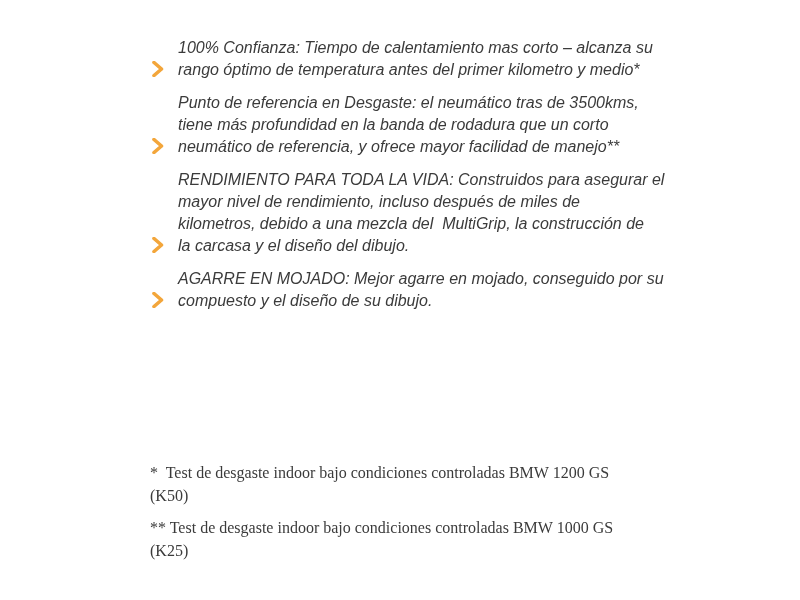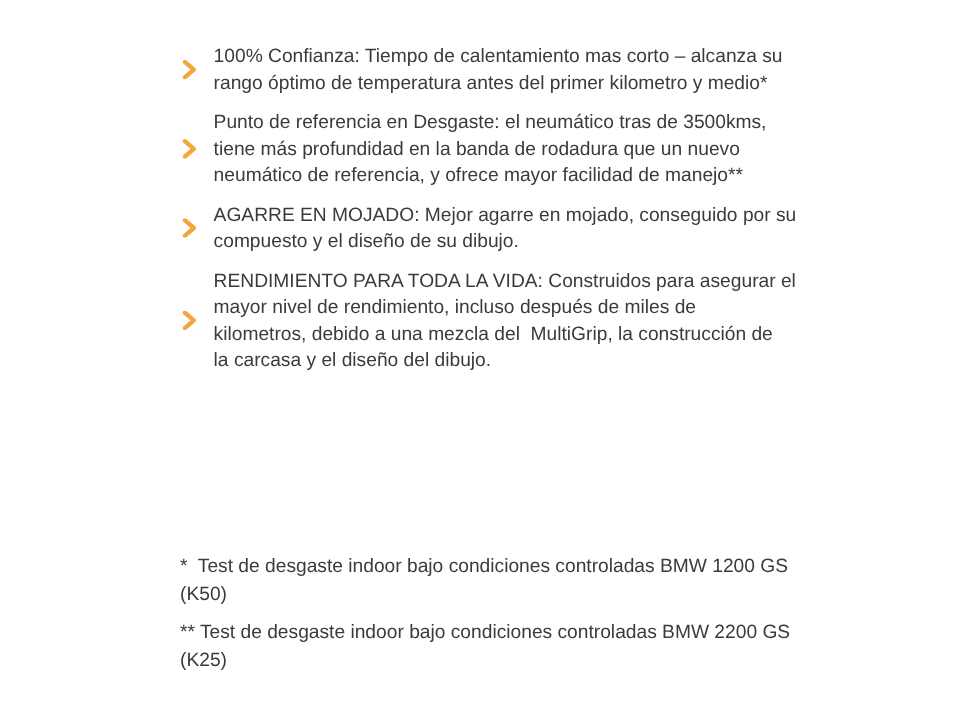--- a/index.html
+++ b/index.html
@@ -24,22 +24,23 @@
     inset: 0;
   }
   .bullet-list {
     position: absolute;
     left: 152px;
     top: 37px;
     width: 515px;
   }
   .bullet-item {
     display: flex;
-    align-items: center;
+    align-items: flex-end;
     margin-bottom: 11px;
+    font-style: italic;
   }
   .chevron {
     flex: 0 0 26px;
     padding-top: 3px;
   }
   .bullet-text {
     white-space: pre-wrap;
     font-size: 16px;
     line-height: 22px;
     color: var(--text);
@@ -49,20 +50,21 @@
     left: 150px;
     top: 461px;
     width: 520px;
   }
   .footnote {
     white-space: pre-wrap;
     font-size: 16px;
     line-height: 23px;
     margin-bottom: 9px;
     color: var(--text);
+    font-family: Liberation Serif, serif;
   }
 </style>
 </head>
 <body>
 
 <div class="slide">
 
   <div class="bullet-list">
 
     <div class="bullet-item">
@@ -75,50 +77,50 @@
 rango óptimo de temperatura antes del primer kilometro y medio*</span>
     </div>
 
     <div class="bullet-item">
       <span class="chevron">
         <svg width="12" height="16" viewBox="0 0 12 16">
             <path d="M2 1.5 L9.5 8 L2 14.5" fill="none" stroke="var(--accent)" stroke-width="3.6" stroke-linecap="round" stroke-linejoin="round"></path>
           </svg>
       </span>
       <span class="bullet-text">Punto de referencia en Desgaste: el neumático tras de 3500kms,
-tiene más profundidad en la banda de rodadura que un nuevo
+tiene más profundidad en la banda de rodadura que un corto
 neumático de referencia, y ofrece mayor facilidad de manejo**</span>
-    </div>
-
-    <div class="bullet-item">
-      <span class="chevron">
-        <svg width="12" height="16" viewBox="0 0 12 16">
-            <path d="M2 1.5 L9.5 8 L2 14.5" fill="none" stroke="var(--accent)" stroke-width="3.6" stroke-linecap="round" stroke-linejoin="round"></path>
-          </svg>
-      </span>
-      <span class="bullet-text">AGARRE EN MOJADO: Mejor agarre en mojado, conseguido por su
-compuesto y el diseño de su dibujo.</span>
     </div>
 
     <div class="bullet-item">
       <span class="chevron">
         <svg width="12" height="16" viewBox="0 0 12 16">
             <path d="M2 1.5 L9.5 8 L2 14.5" fill="none" stroke="var(--accent)" stroke-width="3.6" stroke-linecap="round" stroke-linejoin="round"></path>
           </svg>
       </span>
       <span class="bullet-text">RENDIMIENTO PARA TODA LA VIDA: Construidos para asegurar el
 mayor nivel de rendimiento, incluso después de miles de
 kilometros, debido a una mezcla del  MultiGrip, la construcción de
 la carcasa y el diseño del dibujo.</span>
     </div>
 
+    <div class="bullet-item">
+      <span class="chevron">
+        <svg width="12" height="16" viewBox="0 0 12 16">
+            <path d="M2 1.5 L9.5 8 L2 14.5" fill="none" stroke="var(--accent)" stroke-width="3.6" stroke-linecap="round" stroke-linejoin="round"></path>
+          </svg>
+      </span>
+      <span class="bullet-text">AGARRE EN MOJADO: Mejor agarre en mojado, conseguido por su
+compuesto y el diseño de su dibujo.</span>
+    </div>
+
 
 
   </div>
 
   <div class="footnotes">
     <div class="footnote">*  Test de desgaste indoor bajo condiciones controladas BMW 1200 GS
 (K50)</div>
-    <div class="footnote">** Test de desgaste indoor bajo condiciones controladas BMW 2200 GS
+    <div class="footnote">** Test de desgaste indoor bajo condiciones controladas BMW 1000 GS
 (K25)</div>
   </div>
 
 </div>
 
 </body></html>

